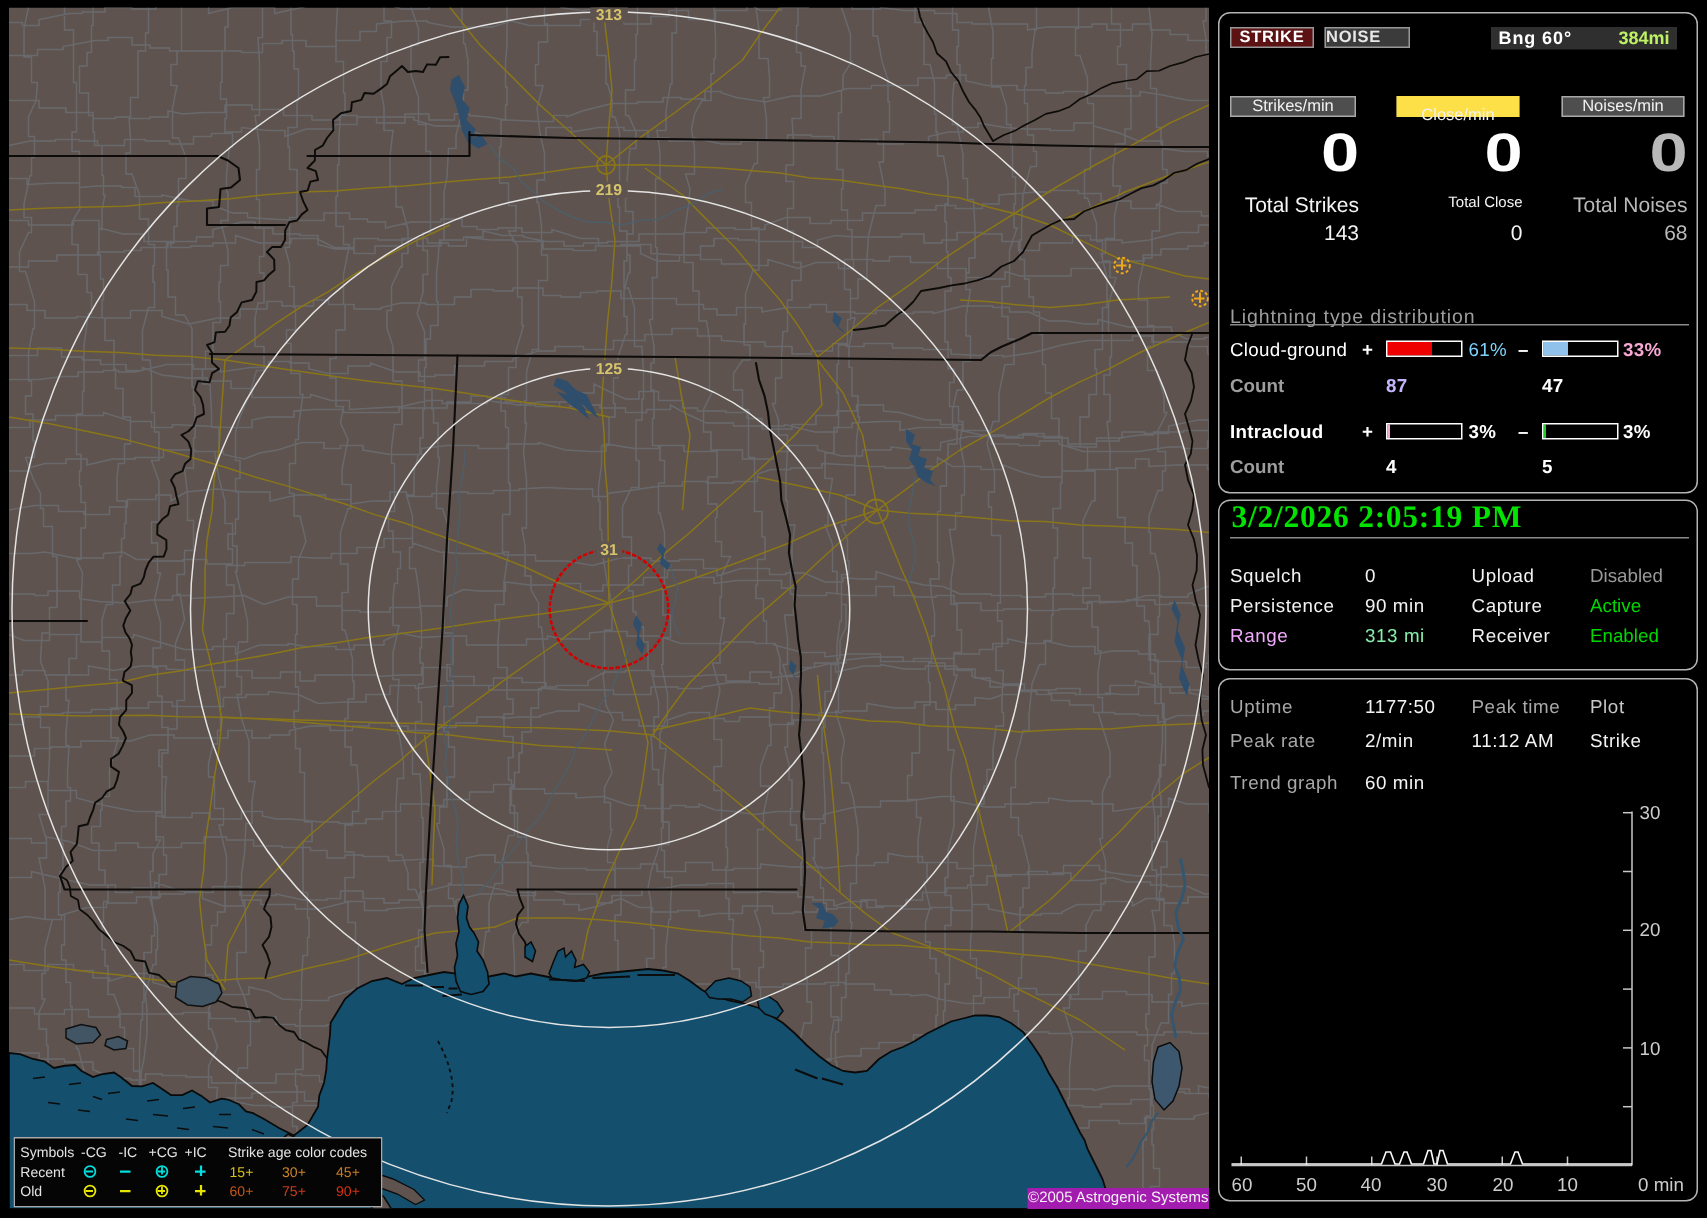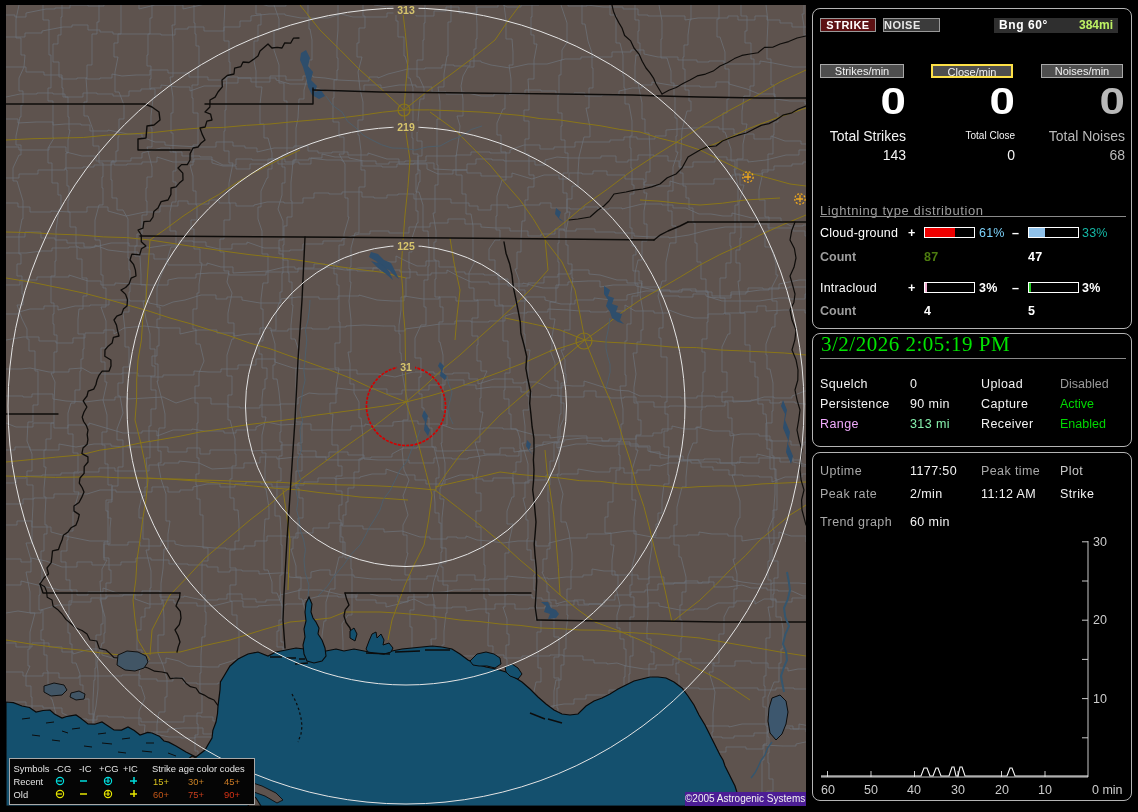--- a/index.html
+++ b/index.html
@@ -142,62 +142,62 @@
       <circle cx="51" cy="36" r="3.6"></circle>
       <path d="M48 36H53"></path>
     </g>
     <path d="M71 36H78" stroke="#e6e600" stroke-width="1.5"></path>
     <g stroke="#e6e600" fill="none" stroke-width="1.2">
       <circle cx="99" cy="36" r="3.6"></circle>
       <path d="M96 36H101 M99 33V38"></path>
     </g>
     <path d="M121 36H128 M125 32V39" stroke="#e6e600" stroke-width="1.5"></path>
   </svg>
-<div style="position:absolute;left:685px;top:792px;width:121px;height:14px;background:#4c1d95;font-size:10px;color:#f2f2f2;text-align:left;line-height:14px;white-space:nowrap">©2005 Astrogenic Systems</div>
+<div style="position:absolute;left:685px;top:792px;width:121px;height:14px;background:#a21caf;font-size:10px;color:#f2f2f2;text-align:center;line-height:14px;white-space:nowrap">©2005 Astrogenic Systems</div>
 <div style="position:absolute;left:812px;top:8px;width:318px;height:319px;border:1px solid #b4b4b4;border-radius:8px"></div>
 <div style="position:absolute;left:812px;top:333px;width:318px;height:112px;border:1px solid #b4b4b4;border-radius:8px"></div>
 <div style="position:absolute;left:812px;top:452px;width:318px;height:347px;border:1px solid #b4b4b4;border-radius:8px"></div>
 <div style="position:absolute;left:820px;top:18px;width:56px;height:14px;background:#5c1113;border:1px solid #989898;color:#fff;font-weight:bold;font-size:11px;line-height:13px;text-align:center;letter-spacing:0.5px;box-sizing:border-box">STRIKE</div>
 <div style="position:absolute;left:883px;top:18px;width:57px;height:14px;background:#3b3b3b;border:1px solid #989898;color:#e8e8e8;font-weight:bold;font-size:11px;line-height:13px;text-align:left;letter-spacing:0.5px;box-sizing:border-box">NOISE</div>
 <div style="position:absolute;left:994px;top:18px;width:124px;height:15px;background:#2f2f2f;font-weight:bold;font-size:12px;line-height:15px;box-sizing:border-box;padding:0 5px"><span style="color:#fff;letter-spacing:0.6px">Bng 60°</span><span style="float:right;color:#bef264">384mi</span></div>
 <div style="position:absolute;left:820px;width:84px;top:64px;height:14px;background:#4e4e4e;border:1px solid #a8a8a8;color:#f2f2f2;font-size:11px;line-height:12px;text-align:center;box-sizing:border-box">Strikes/min</div>
-<div style="position:absolute;left:931px;width:82px;top:64px;height:14px;background:#4e4e4e;border:2px solid #fde047;color:#f2f2f2;font-size:11px;line-height:12px;text-align:center;box-sizing:border-box">Close/min</div>
+<div style="position:absolute;left:931px;width:82px;top:64px;height:14px;background:#4e4e4e;border:7px solid #fde047;color:#f2f2f2;font-size:11px;line-height:12px;text-align:center;box-sizing:border-box">Close/min</div>
 <div style="position:absolute;left:1041px;width:82px;top:64px;height:14px;background:#4e4e4e;border:1px solid #a8a8a8;color:#f2f2f2;font-size:11px;line-height:12px;text-align:center;box-sizing:border-box">Noises/min</div>
 <div style="position:absolute;right:232px;color:#fff;top:84px;font-size:36px;font-weight:bold;line-height:36px;transform:scaleX(1.27);transform-origin:100% 50%">0</div>
 <div style="position:absolute;right:123px;color:#fff;top:84px;font-size:36px;font-weight:bold;line-height:36px;transform:scaleX(1.27);transform-origin:100% 50%">0</div>
 <div style="position:absolute;right:13px;color:#b9b9b9;top:84px;font-size:36px;font-weight:bold;line-height:36px;transform:scaleX(1.27);transform-origin:100% 50%">0</div>
 <div style="position:absolute;right:232px;color:#f4f4f4;top:129px;font-size:14px;line-height:14px">Total Strikes</div>
 <div style="position:absolute;right:123px;color:#f4f4f4;top:129px;font-size:10px;line-height:14px">Total Close</div>
 <div style="position:absolute;right:13px;color:#b9b9b9;top:129px;font-size:14px;line-height:14px">Total Noises</div>
 <div style="position:absolute;right:232px;color:#f4f4f4;top:148px;font-size:14px;line-height:14px">143</div>
 <div style="position:absolute;right:123px;color:#f4f4f4;top:148px;font-size:14px;line-height:14px">0</div>
 <div style="position:absolute;right:13px;color:#b9b9b9;top:148px;font-size:14px;line-height:14px">68</div>
 <div style="position:absolute;left:820px;top:203px;font-size:13px;color:#9d9d9d;letter-spacing:0.6px">Lightning type distribution</div>
 <div style="position:absolute;left:820px;top:216px;width:306px;height:1px;background:#8a8a8a"></div>
 <div style="position:absolute;left:820px;top:226px;font-size:12.5px;font-weight:normal;color:#fff;letter-spacing:0.2px">Cloud-ground</div>
 <div style="position:absolute;left:908px;top:226px;font-size:12.5px;font-weight:bold;color:#fff;letter-spacing:0.2px">+</div>
 <div style="position:absolute;left:924px;top:227px;width:51px;height:11px;border:1px solid #fff;box-sizing:border-box;background:linear-gradient(to right,#ee0000 0 61%,#000 61%)"></div>
 <div style="position:absolute;left:979px;top:226px;font-size:12.5px;font-weight:normal;color:#7dd3fc;letter-spacing:0.2px">61%</div>
 <div style="position:absolute;left:1012px;top:226px;font-size:12.5px;font-weight:bold;color:#fff;letter-spacing:0.2px">–</div>
 <div style="position:absolute;left:1028px;top:227px;width:51px;height:11px;border:1px solid #fff;box-sizing:border-box;background:linear-gradient(to right,#8fc1ea 0 33%,#000 33%)"></div>
-<div style="position:absolute;left:1082px;top:226px;font-size:12.5px;font-weight:normal;color:#14b8a6;letter-spacing:0.2px">33%</div>
+<div style="position:absolute;left:1082px;top:226px;font-size:12.5px;font-weight:bold;color:#f9a8d4;letter-spacing:0.2px">33%</div>
 <div style="position:absolute;left:820px;top:250px;font-size:12.5px;font-weight:bold;color:#9d9d9d">Count</div>
-<div style="position:absolute;left:924px;top:250px;font-size:12.5px;font-weight:bold;color:#4d7c0f;letter-spacing:0.2px">87</div>
+<div style="position:absolute;left:924px;top:250px;font-size:12.5px;font-weight:bold;color:#c4b5fd;letter-spacing:0.2px">87</div>
 <div style="position:absolute;left:1028px;top:250px;font-size:12.5px;font-weight:bold;color:#fff;letter-spacing:0.2px">47</div>
-<div style="position:absolute;left:820px;top:281px;font-size:12.5px;font-weight:normal;color:#fff;letter-spacing:0.2px">Intracloud</div>
+<div style="position:absolute;left:820px;top:281px;font-size:12.5px;font-weight:bold;color:#fff;letter-spacing:0.2px">Intracloud</div>
 <div style="position:absolute;left:908px;top:281px;font-size:12.5px;font-weight:bold;color:#fff;letter-spacing:0.2px">+</div>
 <div style="position:absolute;left:924px;top:282px;width:51px;height:11px;border:1px solid #fff;box-sizing:border-box;background:linear-gradient(to right,#f2aed2 0 4%,#000 4%)"></div>
 <div style="position:absolute;left:979px;top:281px;font-size:12.5px;font-weight:bold;color:#fff;letter-spacing:0.2px">3%</div>
 <div style="position:absolute;left:1012px;top:281px;font-size:12.5px;font-weight:bold;color:#fff;letter-spacing:0.2px">–</div>
 <div style="position:absolute;left:1028px;top:282px;width:51px;height:11px;border:1px solid #fff;box-sizing:border-box;background:linear-gradient(to right,#22cc22 0 4%,#000 4%)"></div>
 <div style="position:absolute;left:1082px;top:281px;font-size:12.5px;font-weight:bold;color:#fff;letter-spacing:0.2px">3%</div>
 <div style="position:absolute;left:820px;top:304px;font-size:12.5px;font-weight:bold;color:#9d9d9d">Count</div>
 <div style="position:absolute;left:924px;top:304px;font-size:12.5px;font-weight:bold;color:#fff;letter-spacing:0.2px">4</div>
 <div style="position:absolute;left:1028px;top:304px;font-size:12.5px;font-weight:bold;color:#fff;letter-spacing:0.2px">5</div>
-<div style="position:absolute;left:821px;top:334px;font-family:'Liberation Serif',serif;font-size:21px;font-weight:normal;color:#00e400;line-height:21px;letter-spacing:0.5px">3/2/2026 2:05:19 PM</div>
+<div style="position:absolute;left:821px;top:334px;font-family:'Liberation Serif',serif;font-size:21px;font-weight:bold;color:#00e400;line-height:21px;letter-spacing:0.5px">3/2/2026 2:05:19 PM</div>
 <div style="position:absolute;left:820px;top:358px;width:306px;height:1px;background:#8a8a8a"></div>
 <div style="position:absolute;left:820px;top:377px;font-size:12.5px;color:#f2f2f2;letter-spacing:0.4px">Squelch</div>
 <div style="position:absolute;left:910px;top:377px;font-size:12.5px;color:#f2f2f2;letter-spacing:0.4px">0</div>
 <div style="position:absolute;left:981px;top:377px;font-size:12.5px;color:#f2f2f2;letter-spacing:0.4px">Upload</div>
 <div style="position:absolute;left:1060px;top:377px;font-size:12.5px"><span style="color:#9a9a9a">Disabled</span></div>
 <div style="position:absolute;left:820px;top:397px;font-size:12.5px;color:#f2f2f2;letter-spacing:0.4px">Persistence</div>
 <div style="position:absolute;left:910px;top:397px;font-size:12.5px;color:#f2f2f2;letter-spacing:0.4px">90 min</div>
 <div style="position:absolute;left:981px;top:397px;font-size:12.5px;color:#f2f2f2;letter-spacing:0.4px">Capture</div>
 <div style="position:absolute;left:1060px;top:397px;font-size:12.5px"><span style="color:#00d800">Active</span></div>
 <div style="position:absolute;left:820px;top:417px;font-size:12.5px;color:#f0abfc;letter-spacing:0.4px">Range</div>

